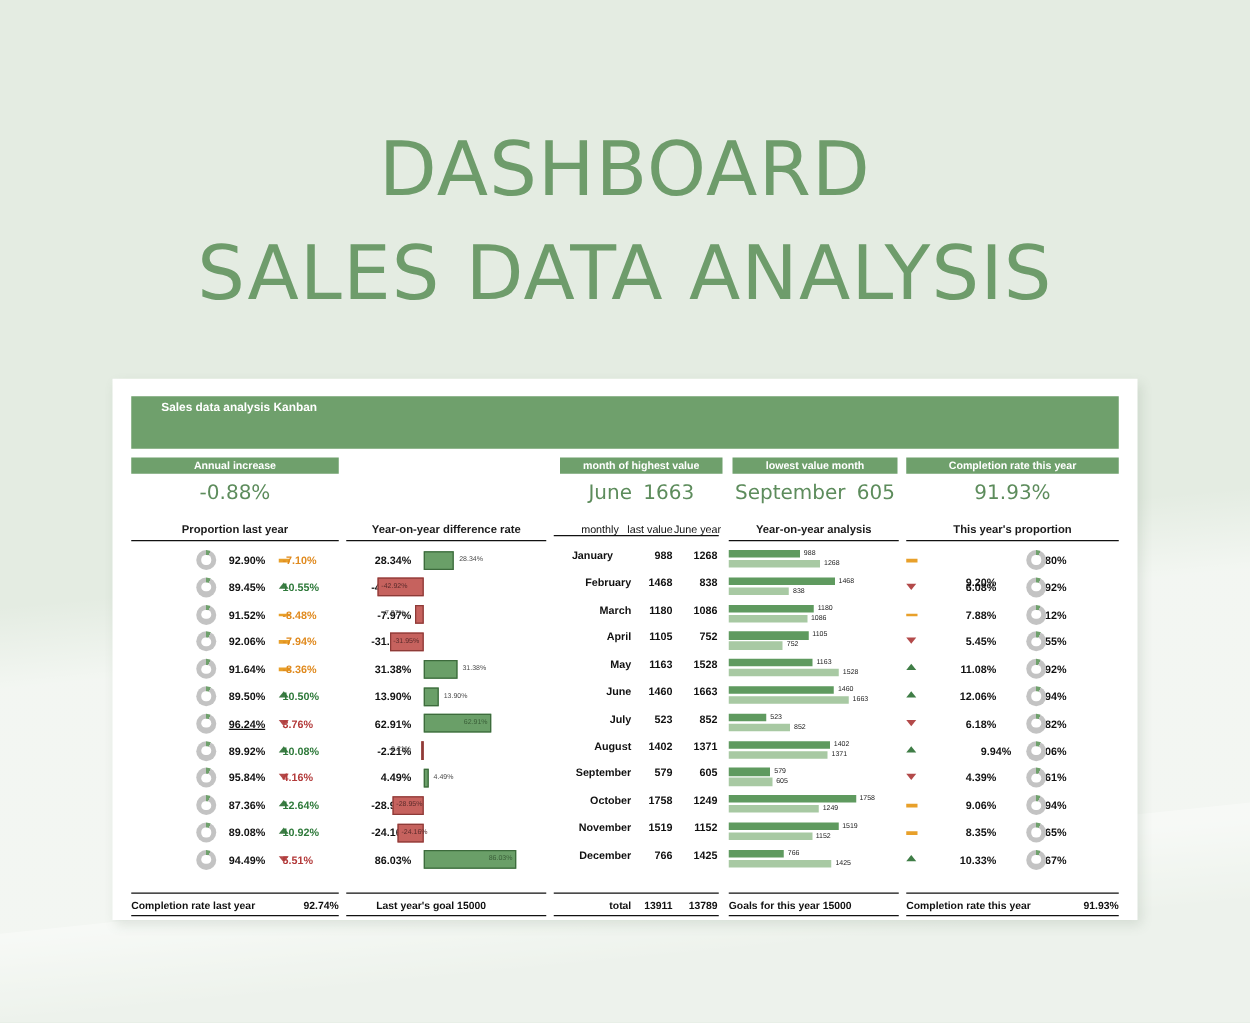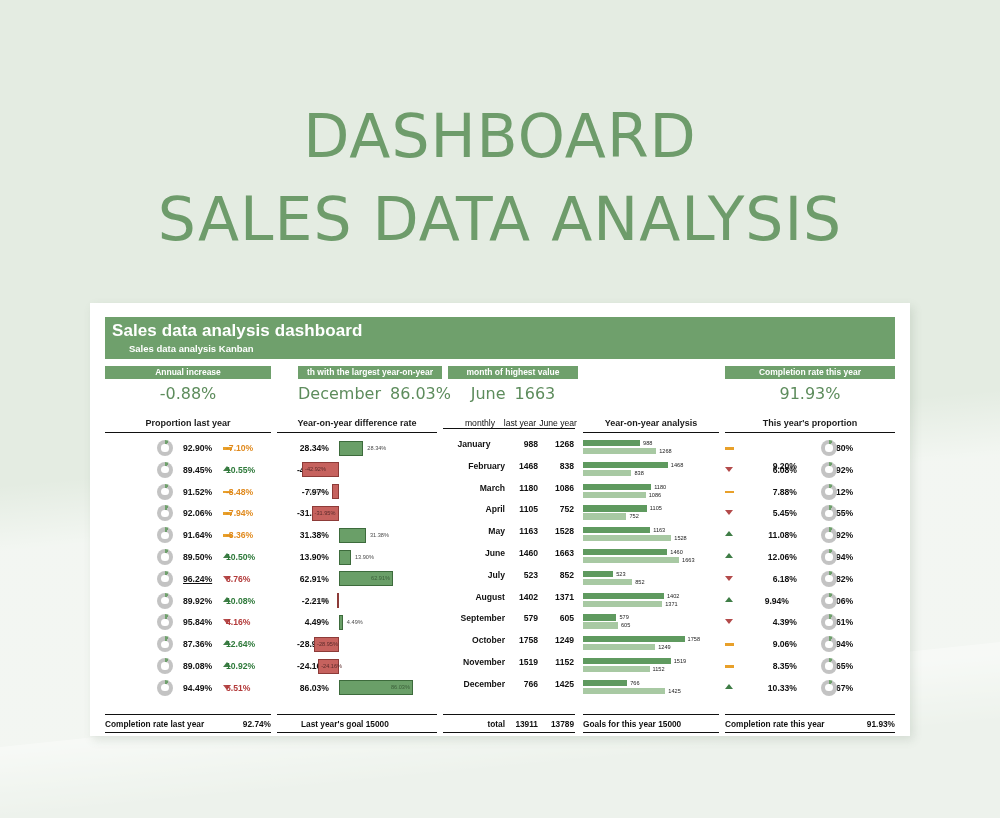--- a/index.html
+++ b/index.html
@@ -147,36 +147,35 @@
 
 <div class="page-title">
   <div>DASHBOARD</div>
   <div>SALES DATA ANALYSIS</div>
 </div>
 
 <div class="card">
   <div class="card-inner">
 
     <div class="dash-header">
-      <div class="h1">Sales data analysis dashboard</div>
       <div class="h2">Sales data analysis Kanban</div>
     </div>
 
     <div class="kpi-row" id="kpi-row">
         <div class="kpi" style="left: 0px; width: 166px;">
           <div class="kpi-bar">Annual increase</div>
           <div class="kpi-val">-0.88%</div>
         </div>
-        <div class="kpi" style="left: 193px; width: 144px;">
-          <div class="kpi-bar">th with the largest year-on-year</div>
-          <div class="kpi-val"><span>December</span><span class="gap"></span><span>86.03%</span></div>
-        </div>
         <div class="kpi" style="left: 343px; width: 130px;">
           <div class="kpi-bar">month of highest value</div>
           <div class="kpi-val"><span>June</span><span class="gap"></span><span>1663</span></div>
+        </div>
+        <div class="kpi" style="left: 481px; width: 132px;">
+          <div class="kpi-bar">lowest value month</div>
+          <div class="kpi-val"><span>September</span><span class="gap"></span><span>605</span></div>
         </div>
         <div class="kpi" style="left: 620px; width: 170px;">
           <div class="kpi-bar">Completion rate this year</div>
           <div class="kpi-val">91.93%</div>
         </div>
       </div>
 
     <div class="panels" id="panels">
 
       <div class="panel" style="left:0;width:166px;">
@@ -271,21 +270,21 @@
             <div class="wf-lbl inside" style="top: 225.5px; left: 44.2224px;">-24.16%</div>
             <div class="num" style="left: 0px; top: 249.8px; width: 52px; text-align: right;">86.03%</div>
             <div class="wf-bar pos" style="top: 247.3px; width: 73.9858px; left: 62px;"></div>
             <div class="wf-lbl inside" style="top: 247.3px; left: 113.986px; color: rgb(58, 94, 56);">86.03%</div>
           </div>
       </div>
 
       <div class="panel" style="left:338px;width:132px;">
         <div class="panel-title" id="p3title" style="position: relative; height: 12px;">
             <span class="tbl-txt" style="font-weight: normal; left: 12px; top: 0px; width: 50px; text-align: center;">monthly</span>
-            <span class="tbl-txt" style="font-weight: normal; left: 58px; top: 0px; width: 38px; text-align: center;">last year</span>
+            <span class="tbl-txt" style="font-weight: normal; left: 58px; top: 0px; width: 38px; text-align: center;">last value</span>
             <span class="tbl-txt" style="font-weight: normal; left: 96px; top: 0px; width: 38px; text-align: center;">June year</span>
           </div>
         <div class="panel-body" id="p3body" style="height:266px;">
             <div class="tbl-txt" style="left: 0px; top: 10px; width: 62px; text-align: center;">January</div>
             <div class="tbl-txt" style="left: 62px; top: 10px; width: 33px; text-align: right;">988</div>
             <div class="tbl-txt" style="left: 98px; top: 10px; width: 33px; text-align: right;">1268</div>
             <div class="tbl-txt" style="left: 0px; top: 31.8px; width: 62px; text-align: right;">February</div>
             <div class="tbl-txt" style="left: 62px; top: 31.8px; width: 33px; text-align: right;">1468</div>
             <div class="tbl-txt" style="left: 98px; top: 31.8px; width: 33px; text-align: right;">838</div>
             <div class="tbl-txt" style="left: 0px; top: 53.6px; width: 62px; text-align: right;">March</div>
@@ -400,21 +399,21 @@
             <div class="donut" style="left: 96px; top: 94.2px;"></div>
             <div class="tri-up" style="left: 0px; top: 120px;"></div>
             <div class="num" style="left: 24px; top: 119px; width: 48px; text-align: right;">12.06%</div>
             <div class="num" style="left: 99px; top: 119px;">87.94%</div>
             <div class="donut" style="left: 96px; top: 116px;"></div>
             <div class="tri-dn" style="left: 0px; top: 142.8px;"></div>
             <div class="num" style="left: 24px; top: 140.8px; width: 48px; text-align: right;">6.18%</div>
             <div class="num" style="left: 99px; top: 140.8px;">93.82%</div>
             <div class="donut" style="left: 96px; top: 137.8px;"></div>
             <div class="tri-up" style="left: 0px; top: 163.6px;"></div>
-            <div class="num" style="left: 16px; top: 162.6px; width: 48px; text-align: right;">9.94%</div>
+            <div class="num" style="left: 36px; top: 162.6px; width: 48px; text-align: right;">9.94%</div>
             <div class="num" style="left: 99px; top: 162.6px;">90.06%</div>
             <div class="donut" style="left: 96px; top: 159.6px;"></div>
             <div class="tri-dn" style="left: 0px; top: 186.4px;"></div>
             <div class="num" style="left: 24px; top: 184.4px; width: 48px; text-align: right;">4.39%</div>
             <div class="num" style="left: 99px; top: 184.4px;">95.61%</div>
             <div class="donut" style="left: 96px; top: 181.4px;"></div>
             <div class="dash-mk" style="left: 0px; top: 210.2px;"></div>
             <div class="num" style="left: 24px; top: 206.2px; width: 48px; text-align: right;">9.06%</div>
             <div class="num" style="left: 99px; top: 206.2px;">90.94%</div>
             <div class="donut" style="left: 96px; top: 203.2px;"></div>

